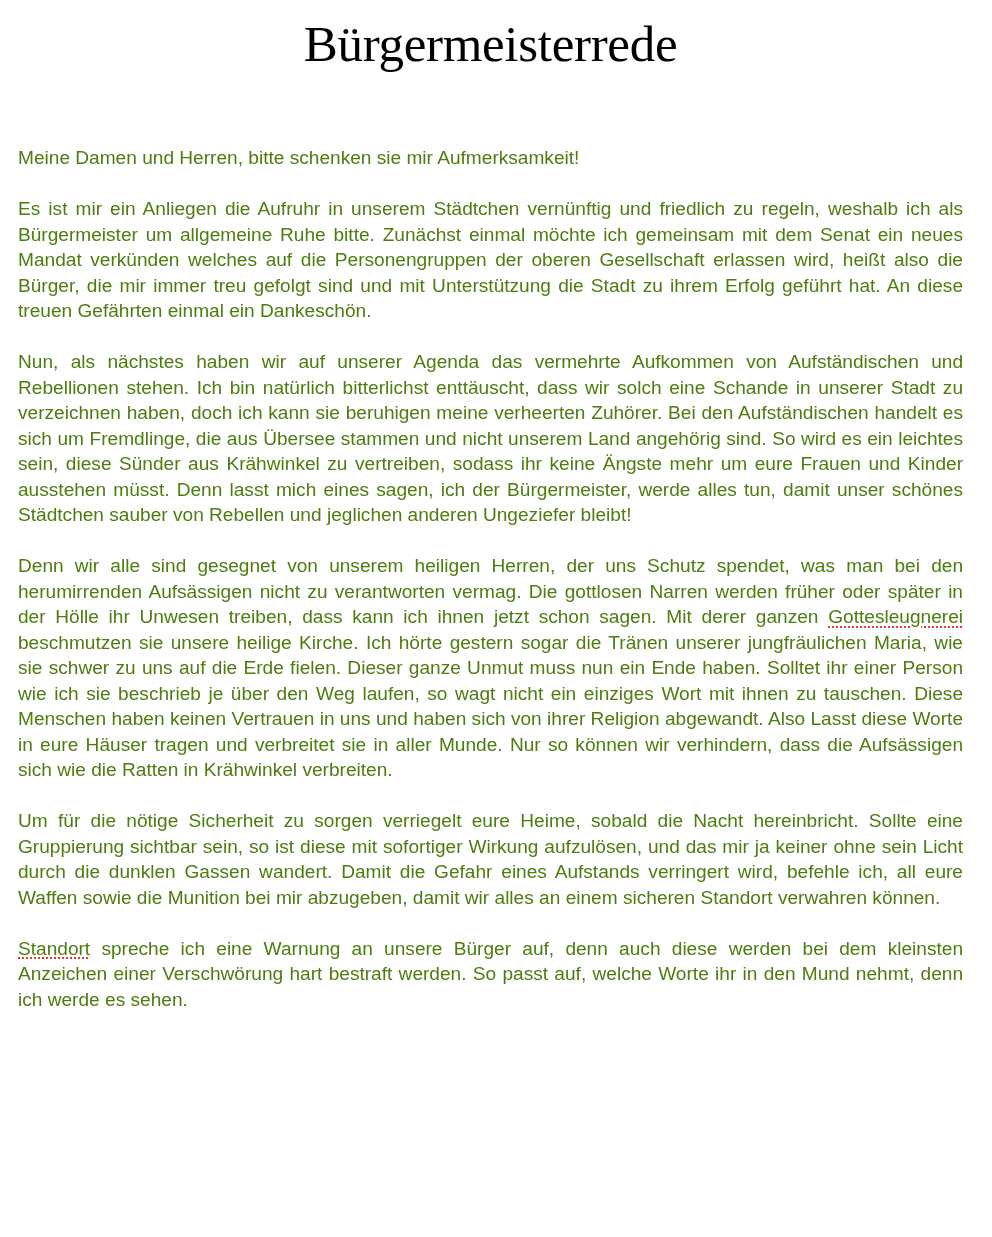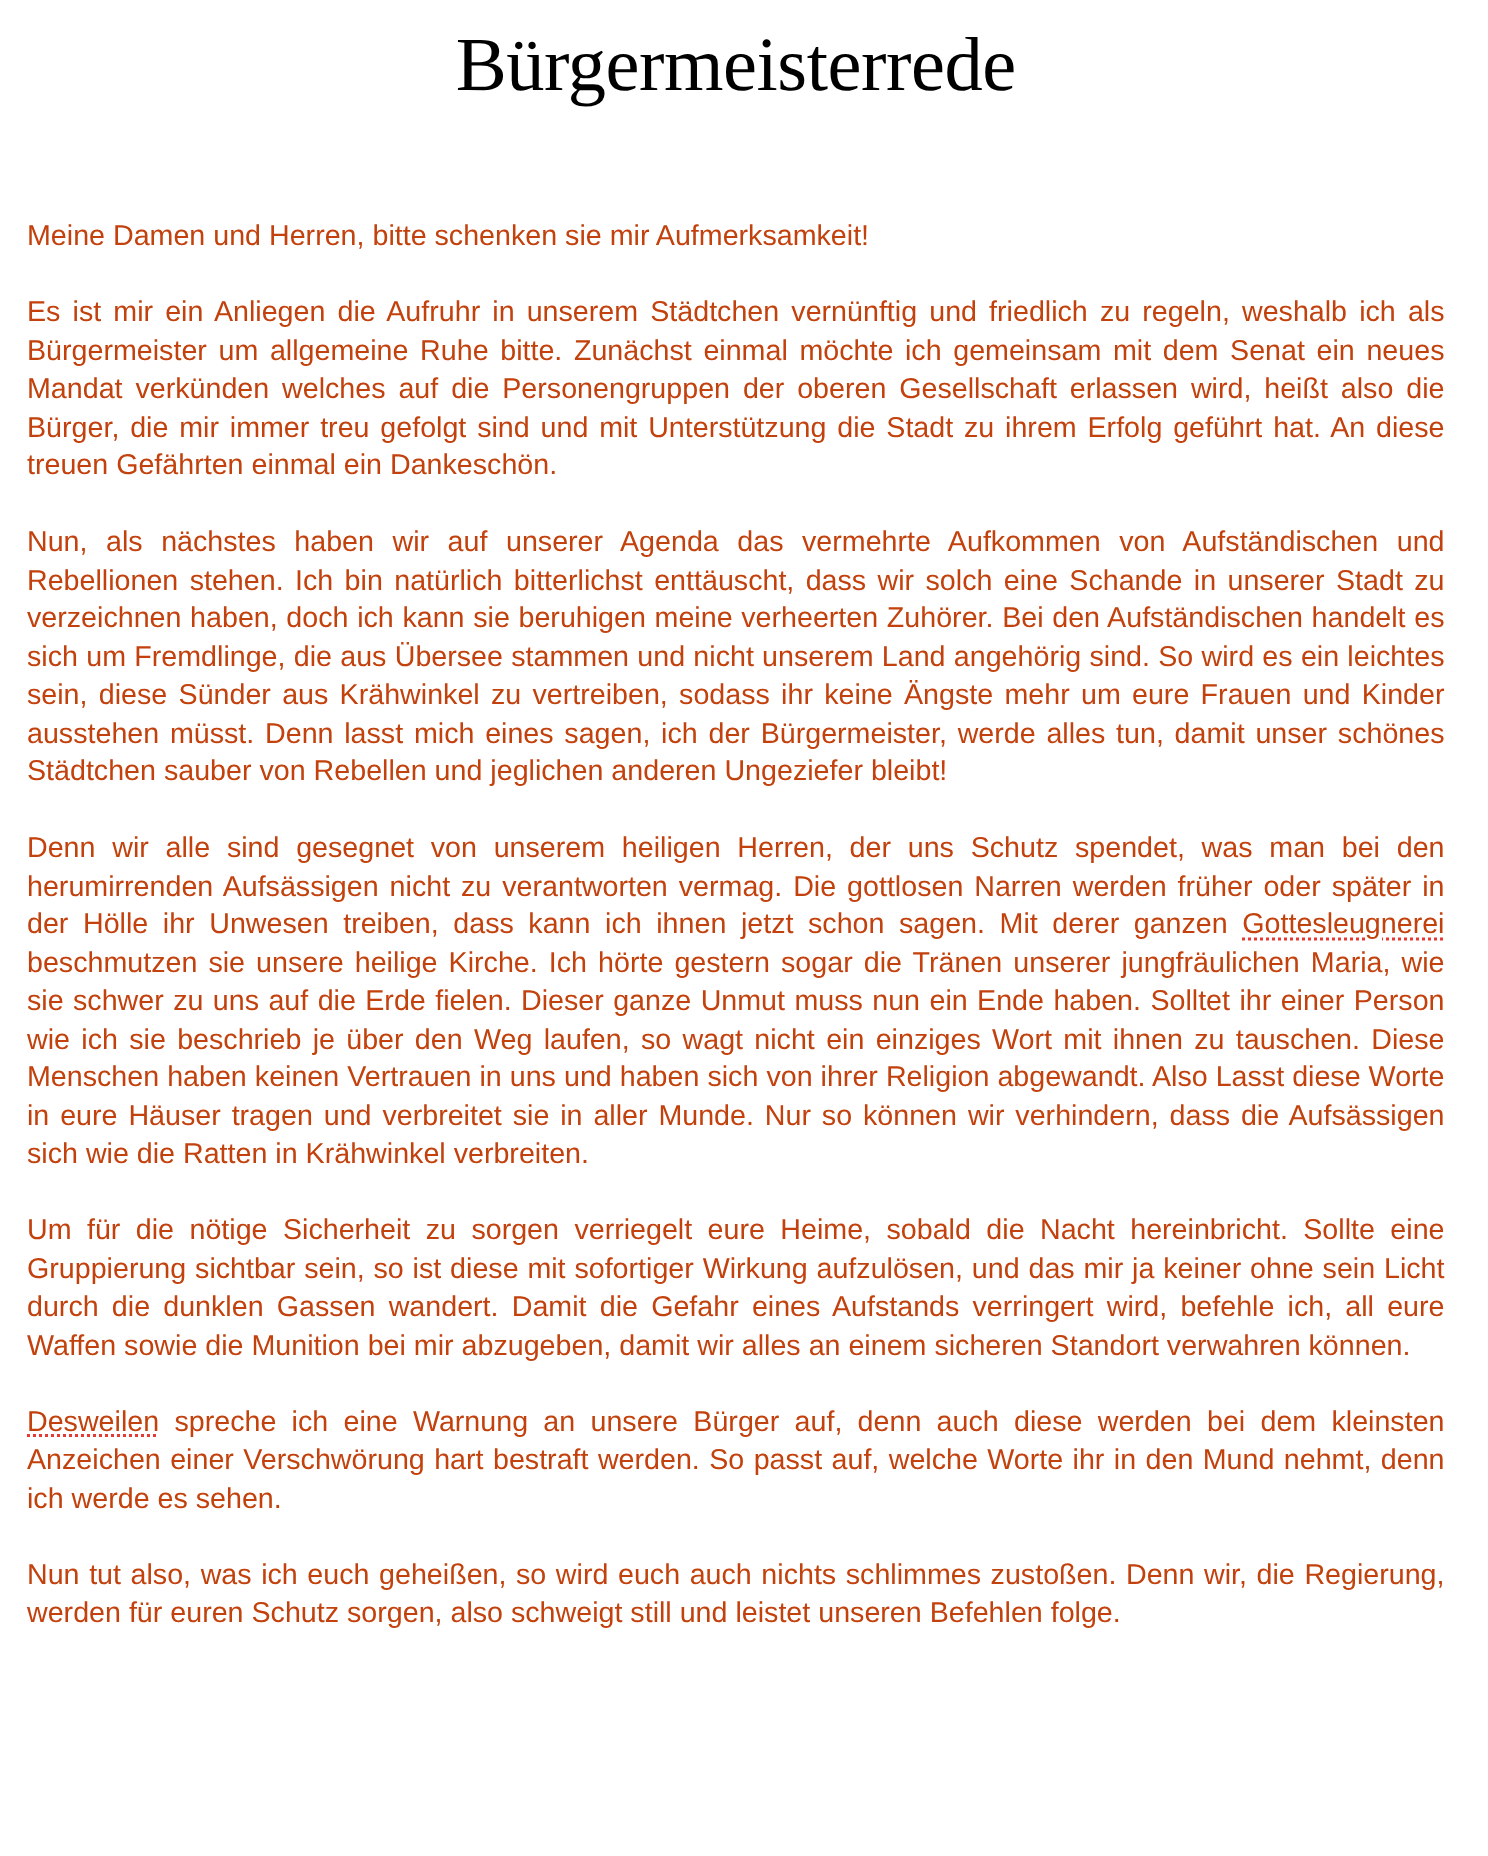--- a/index.html
+++ b/index.html
@@ -35,21 +35,21 @@
       letter-spacing: -0.3px;
     }
     .body {
       position: absolute;
       top: 145px;
       left: 0;
       width: 945px;
       font-family: "Liberation Sans", "DejaVu Sans", sans-serif;
       font-size: 19.1px;
       line-height: 25.5px;
-      color: #c2410c;
+      color: #4d7c0f;
     }
     .para {
       margin: 0 0 25.5px 0;
       text-align: justify;
       text-align-last: left;
     }
     .spell {
       text-decoration: underline dotted #e53935;
       text-decoration-thickness: 2px;
       text-underline-offset: 3px;
@@ -76,20 +76,17 @@
 
     <p class="para">
       <span>Denn wir alle sind gesegnet von unserem heiligen Herren, der uns Schutz spendet, was man bei den herumirrenden Aufsässigen nicht zu verantworten vermag. Die gottlosen Narren werden früher oder später in der Hölle ihr Unwesen treiben, dass kann ich ihnen jetzt schon sagen. Mit derer ganzen </span><span class="spell">Gottesleugnerei</span><span> beschmutzen sie unsere heilige Kirche. Ich hörte gestern sogar die Tränen unserer jungfräulichen Maria, wie sie schwer zu uns auf die Erde fielen. Dieser ganze Unmut muss nun ein Ende haben. Solltet ihr einer Person wie ich sie beschrieb je über den Weg laufen, so wagt nicht ein einziges Wort mit ihnen zu tauschen. Diese Menschen haben keinen Vertrauen in uns und haben sich von ihrer Religion abgewandt. Also Lasst diese Worte in eure Häuser tragen und verbreitet sie in aller Munde. Nur so können wir verhindern, dass die Aufsässigen sich wie die Ratten in Krähwinkel verbreiten.</span>
     </p>
 
     <p class="para">
       <span>Um für die nötige Sicherheit zu sorgen verriegelt eure Heime, sobald die Nacht hereinbricht. Sollte eine Gruppierung sichtbar sein, so ist diese mit sofortiger Wirkung aufzulösen, und das mir ja keiner ohne sein Licht durch die dunklen Gassen wandert. Damit die Gefahr eines Aufstands verringert wird, befehle ich, all eure Waffen sowie die Munition bei mir abzugeben, damit wir alles an einem sicheren Standort verwahren können.</span>
     </p>
 
     <p class="para">
-      <span class="spell">Desweilen</span><span> spreche ich eine Warnung an unsere Bürger auf, denn auch diese werden bei dem kleinsten Anzeichen einer Verschwörung hart bestraft werden. So passt auf, welche Worte ihr in den Mund nehmt, denn ich werde es sehen.</span>
+      <span class="spell">Standort</span><span> spreche ich eine Warnung an unsere Bürger auf, denn auch diese werden bei dem kleinsten Anzeichen einer Verschwörung hart bestraft werden. So passt auf, welche Worte ihr in den Mund nehmt, denn ich werde es sehen.</span>
     </p>
 
-    <p class="para">
-      <span>Nun tut also, was ich euch geheißen, so wird euch auch nichts schlimmes zustoßen. Denn wir, die Regierung, werden für euren Schutz sorgen, also schweigt still und leistet unseren Befehlen folge.</span>
-    </p>
   </div>
 </div>
 
 </body></html>

